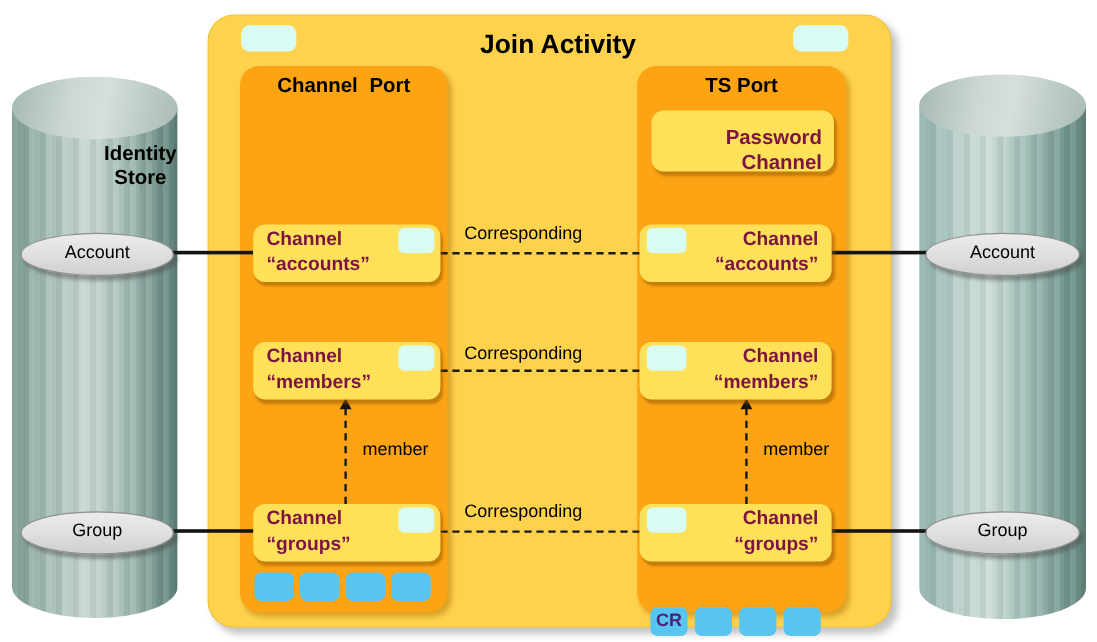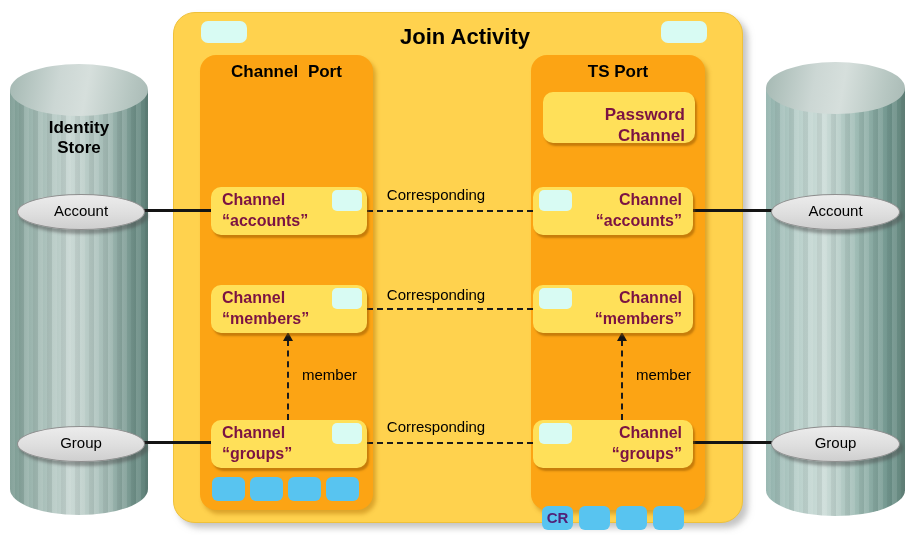--- a/index.html
+++ b/index.html
@@ -21,21 +21,21 @@
       linear-gradient(90deg,#8fb0aa 0%,#bcd2cd 25%,#ccdcd8 42%,#9fbcb5 65%,#6e938b 90%,#628279 100%);
   }
   .cyl-top{
     position:absolute;border-radius:50%;
     background:linear-gradient(100deg,#a4b8b2 0%,#ccd7d4 35%,#d6dfdc 55%,#b6c6c1 85%,#a9bab5 100%);
   }
   .cyl-top.left{left:10px;top:64px;width:138px;height:52px;}
   .cyl-top.right{left:766px;top:62px;width:139px;height:52px;}
   .store-name{
     position:absolute;font-weight:bold;font-size:17px;line-height:1.15;
-    text-align:center;color:#000;
+    text-align:center;color:#000;margin-left:38px;
   }
   .store-name.left{left:10px;top:118px;width:138px;}
   .store-name.left .inner{width:92px;margin:0 auto;}
   .store-name.right{left:766px;top:112px;width:139px;}
   
   .entity{
     position:absolute;border-radius:50%;
     background:linear-gradient(180deg,#ececec 0%,#dedede 55%,#cfcfcf 100%);
     border:1px solid #8f8f8f;
     box-shadow:3px 4px 3px rgba(70,70,70,.45);

